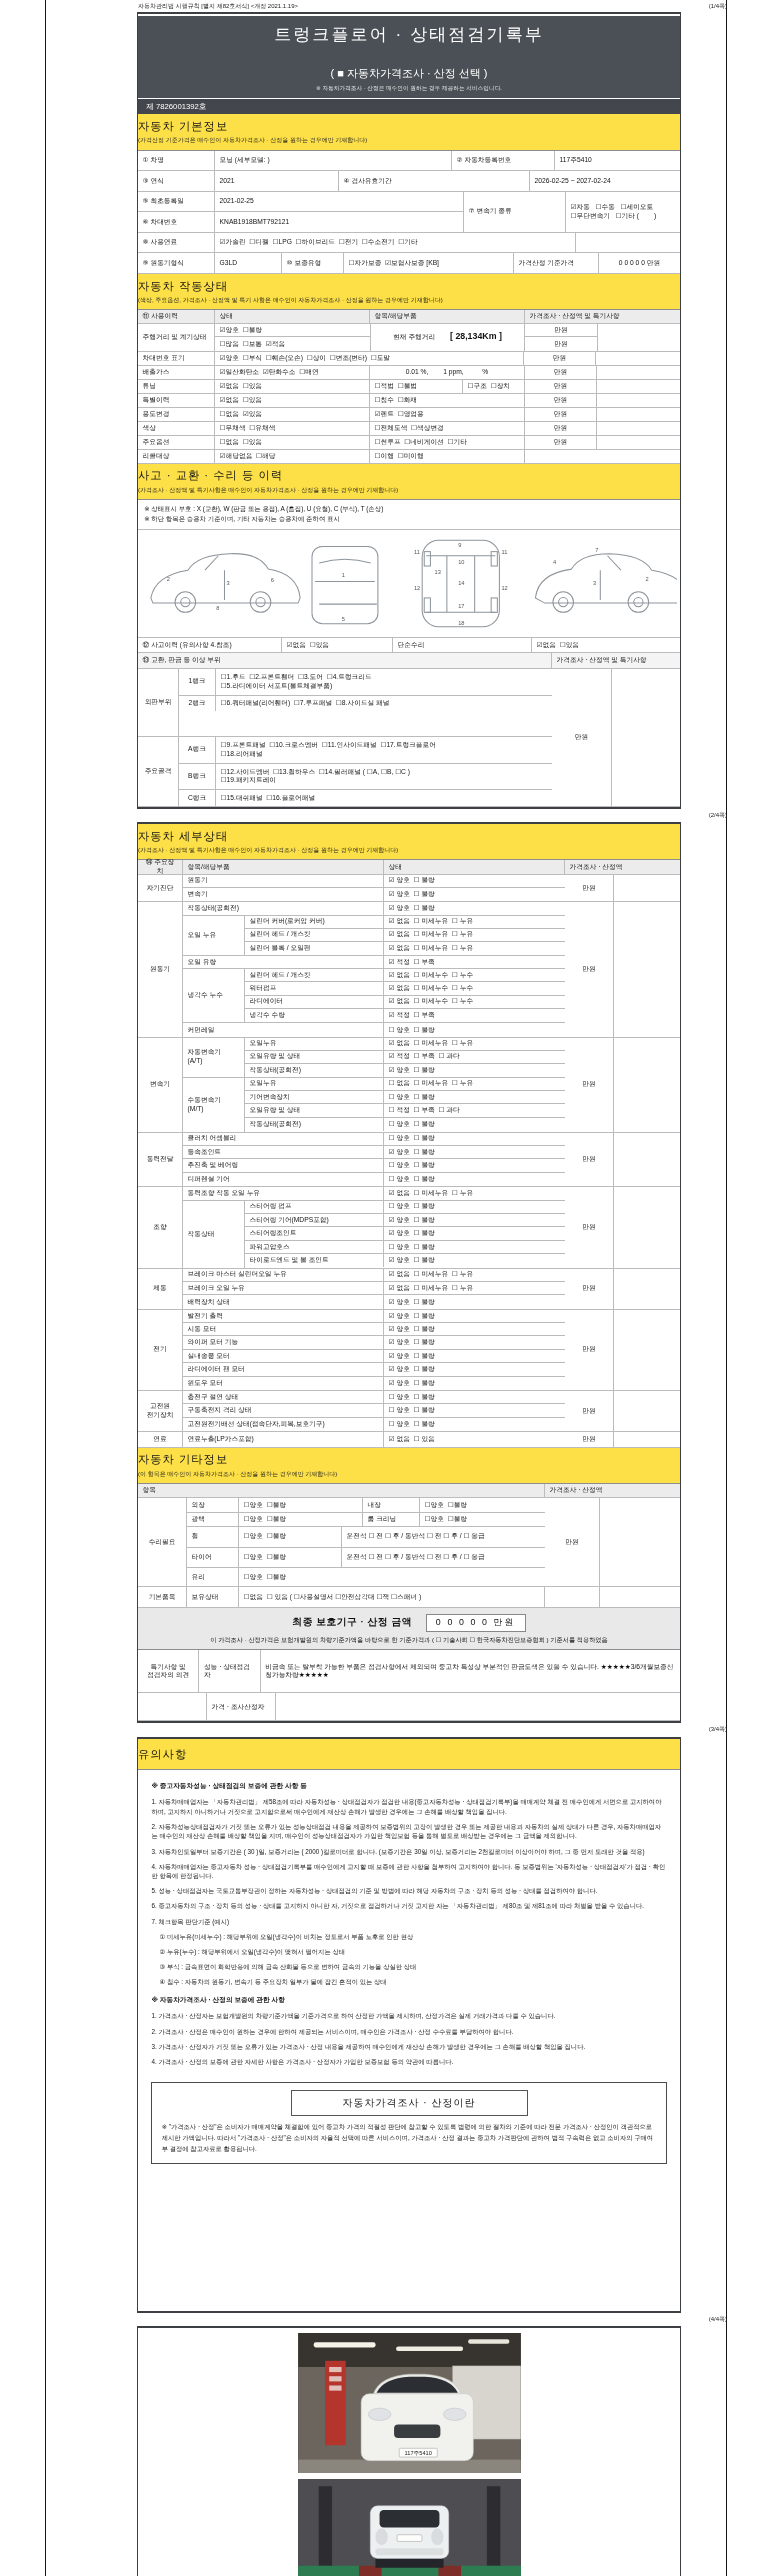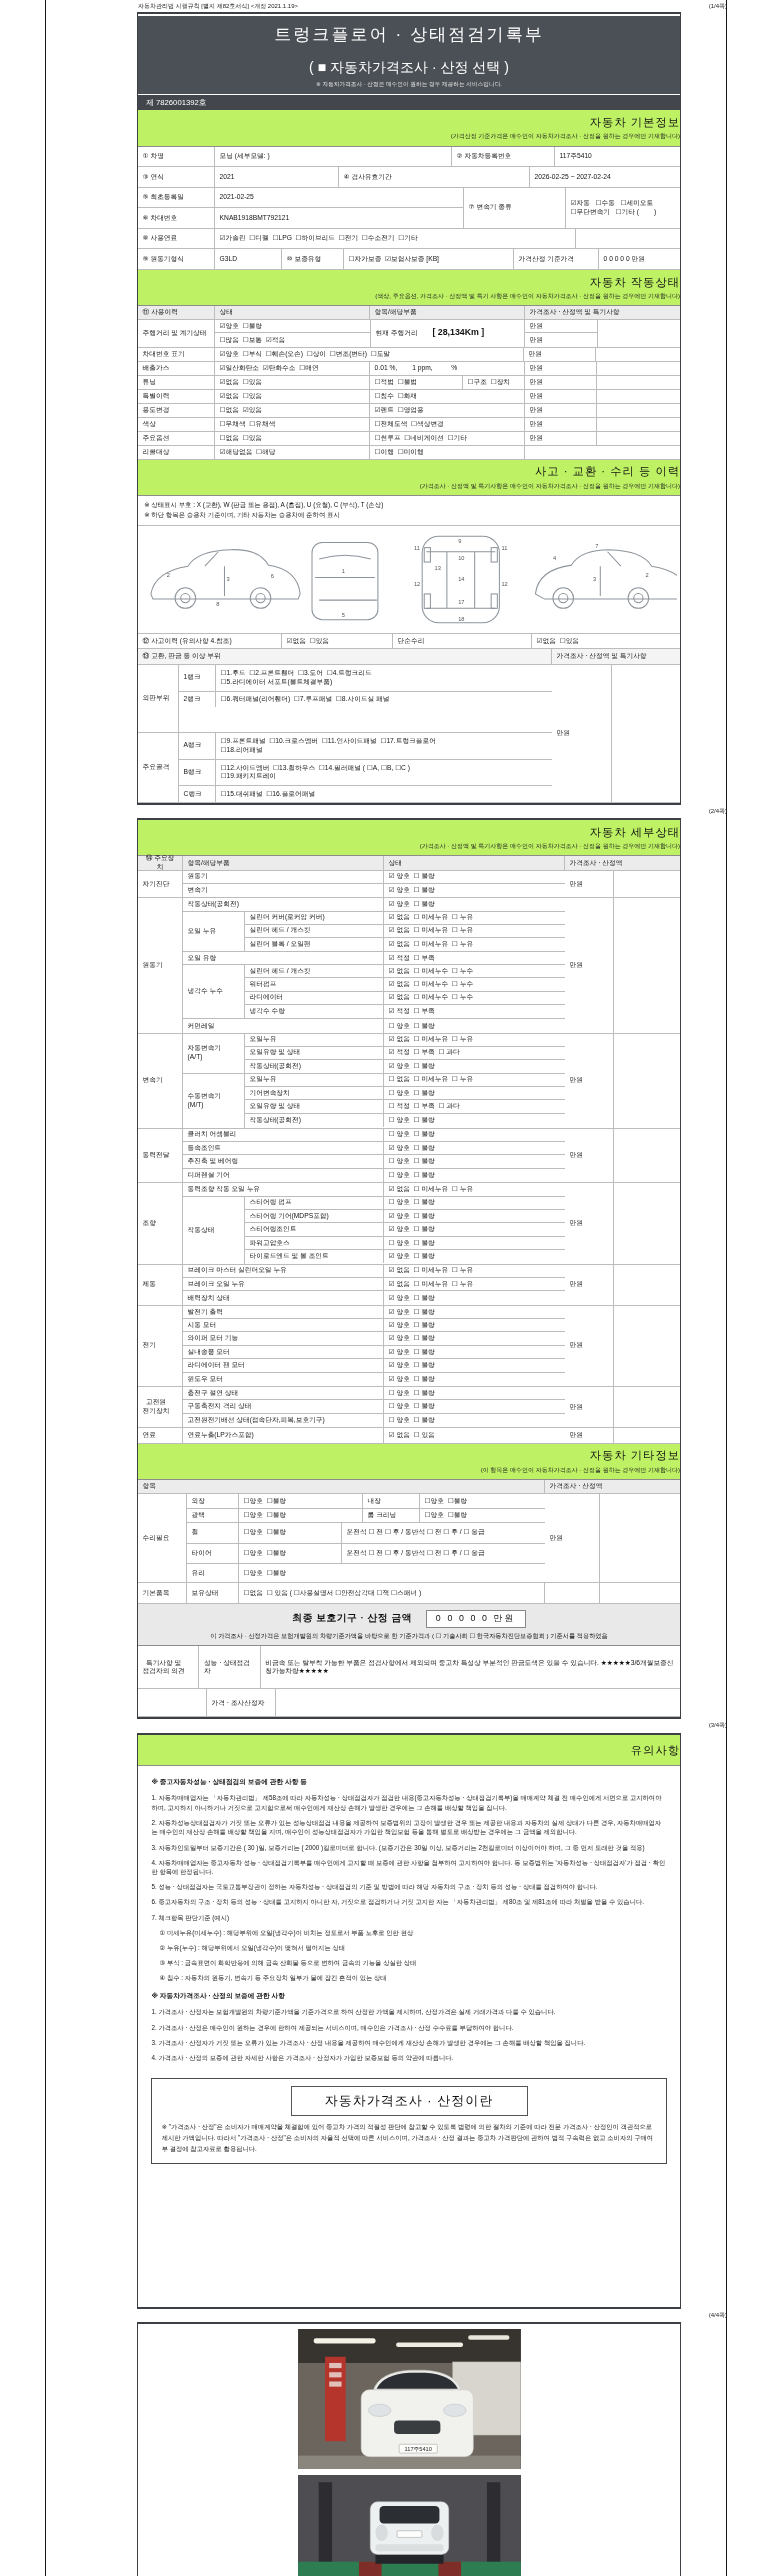--- a/index.html
+++ b/index.html
@@ -6,48 +6,48 @@
 body{background:#fff}
 #canvas{position:relative;width:773px;height:2576px;background:#fff;overflow:hidden;
   font-family:"Liberation Sans","DejaVu Sans",sans-serif;color:#111}
 .edge{position:absolute;top:0;bottom:0;width:1px;background:#15151a}
 .content{position:absolute;left:137px;top:0;width:591px}
 .meta{display:flex;justify-content:space-between;font-size:6px;color:#222;padding:2.1px 1px 1px}
 .pgmark{text-align:right;font-size:6px;color:#222;padding:2.1px 1px}
 .block{width:544px;border:1px solid #3c4045;border-top-width:2.6px;border-bottom-width:2.6px;background:#fff}
 .tblock{background:#4b5056;color:#fff;text-align:center;border-top:2.1px solid #fff;padding:7.2px 0 5.2px}
 .tblock .bt{font-size:17px;letter-spacing:2.1px}
-.tblock .bs{font-size:14px;margin-top:13px}
+.tblock .bs{font-size:11px;margin-top:20px}
 .tblock .bn{font-size:5.7px;margin-top:3.6px;color:#e8e8e8}
 .docbar{background:#43474d;color:#fff;font-size:7.7px;padding:2.6px 8.2px;border-top:1.5px solid #fff}
-.sech{background:#bef264;text-align:right;padding:4.6px 0 4.1px;border-bottom:0.5px solid #8d8d8d}
+.sech{background:#fde047;text-align:left;padding:4.6px 0 4.1px;border-bottom:0.5px solid #8d8d8d}
 .sech .t{font-size:11.3px;letter-spacing:1px;color:#141414}
 .sech .s{font-size:6px;margin-top:2.6px;color:#222}
 .fr{display:flex;align-items:stretch;border-bottom:0.5px solid #bcbcbc}
 .fc{display:flex;align-items:center;padding:0.5px 4.6px;border-right:0.5px solid #bcbcbc;
   font-size:6.7px;line-height:1.3;white-space:pre-wrap}
 .nr{border-right:none!important}
-.cen{justify-content:flex-start;text-align:center}
+.cen{justify-content:center;text-align:center}
 .colk{display:flex;flex-direction:column}
 .colk>.fr:last-child{border-bottom:none}
 .grow{flex:1 1 auto}
 .hrow .fc{background:#ececec}
 .big{font-size:8.8px;font-weight:bold}
 .finalbox{background:#e9e9e9;border-bottom:0.5px solid #8d8d8d;text-align:center;padding:5.2px 0 4.6px}
 .finalbox .fl{font-size:9.8px;font-weight:bold;letter-spacing:0.5px}
 .amt{display:inline-block;border:0.5px solid #888;background:#fff;padding:2.1px 9.3px;margin-left:11.3px;
   font-size:8.8px;letter-spacing:2.1px}
 .finalbox .fn{font-size:6.2px;margin-top:4.1px}
 .nbody{padding:8.2px 13.4px 5.2px;font-size:6.3px;line-height:1.5;color:#151515}
 .nbody p{margin:0 0 5.7px}
 .nsub{font-size:6.7px;font-weight:bold;margin:2.1px 0 6.7px}
 .nind{padding-left:8.2px}
 .gbox{border:1px solid #4a4a4a;margin:5.2px 13.4px 9.3px;padding:7.2px 9.3px 8.2px}
 .gboxtitle{border:0.5px solid #555;width:237px;margin:0 auto;text-align:center;padding:4.6px 0;
-  font-size:13px;letter-spacing:1px}
+  font-size:10px;letter-spacing:1px}
 .gboxtext{font-size:6.3px;line-height:1.7;margin-top:6.7px}
 .photo{display:block;margin:5.7px auto;background:#555}
 svg text{font-family:"Liberation Sans","DejaVu Sans",sans-serif}
 .dn{fill:#555;font-size:11px}
 </style>
 </head>
 <body>
 
 <div id="canvas">
 <div class="edge" style="left:45px"></div>

